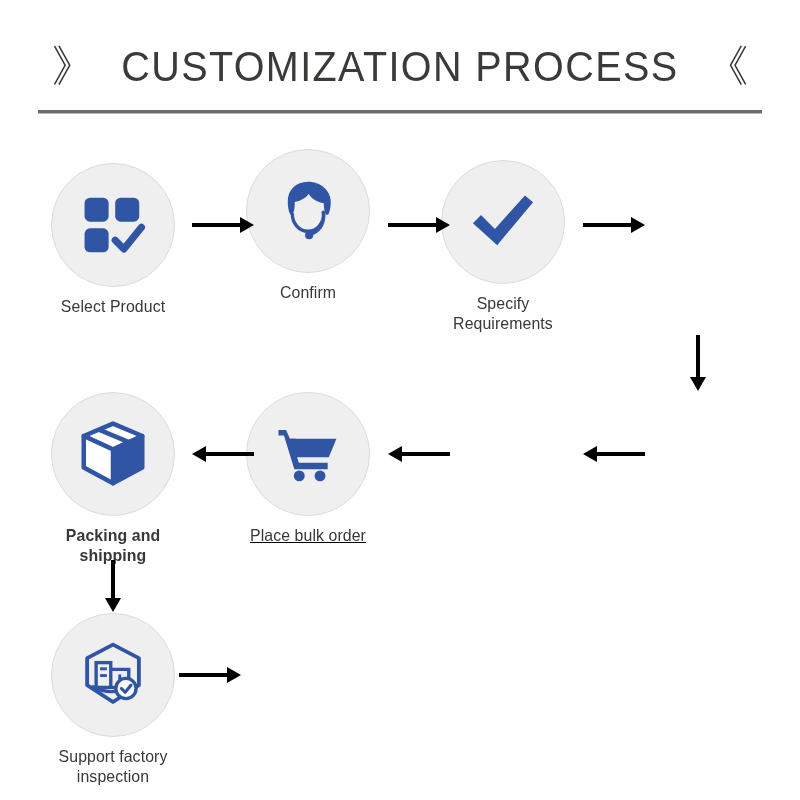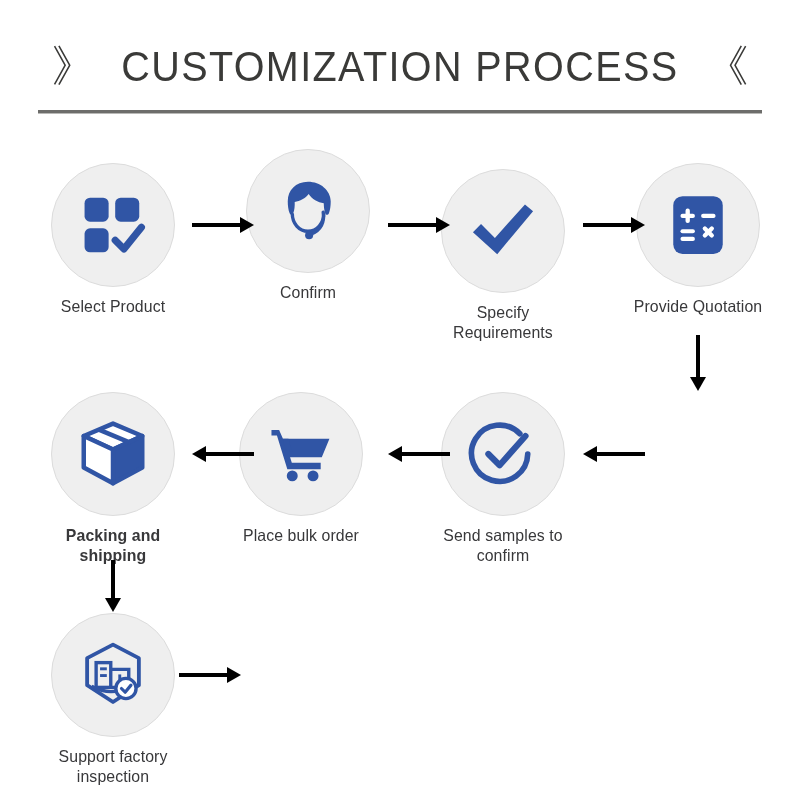--- a/index.html
+++ b/index.html
@@ -174,75 +174,51 @@
                  .1 3.3 .4 6.3 1.3 9.1 .6 1.9 2.6 1.7 3.3-.2 1-2.7 1.6-6.4 1.6-10.4
                  C52 13.5 43 6 32 6z" fill="#3055A5"></path>
         <path d="M18 34c0 9 6 16 14 16s14-7 14-16" fill="none" stroke="#3055A5" stroke-width="3"></path>
         <path d="M45.5 33c1.5 8.5-2 16.5-11 19.5" fill="none" stroke="#3055A5" stroke-width="3" stroke-linecap="round"></path>
         <circle cx="33" cy="53.5" r="3.6" fill="#3055A5"></circle>
       </svg>
     </div>
     <div class="label">Confirm</div>
   </div>
 
-  <div class="node" style="left:423px; top:169px;">
+  <div class="node" style="left:423px; top:160px;">
     <div class="bubble">
       <svg width="74" height="74" viewBox="0 0 64 64" aria-hidden="true">
         <path d="M6 33 L13 26 L25 38 L51 9 L58 15 L27 52 Z" fill="#3055A5"></path>
       </svg>
     </div>
     <div class="label">Specify Requirements</div>
   </div>
 
-  <div class="node" style="left:618px; top:163px;">
-    <div class="bubble">
-      <svg width="66" height="66" viewBox="0 0 64 64" aria-hidden="true">
-        <rect x="8" y="4" width="48" height="56" rx="9" fill="#3055A5"></rect>
-        <rect x="15" y="21" width="14" height="4.2" rx="2" fill="#ffffff"></rect>
-        <rect x="19.9" y="16.1" width="4.2" height="14" rx="2" fill="#ffffff"></rect>
-        <rect x="35" y="21" width="14" height="4.2" rx="2" fill="#ffffff"></rect>
-        <rect x="15" y="36" width="14" height="4" rx="2" fill="#ffffff"></rect>
-        <rect x="15" y="43.5" width="14" height="4" rx="2" fill="#ffffff"></rect>
-        <rect x="35.2" y="36.6" width="13.6" height="4.2" rx="2" fill="#ffffff" transform="rotate(45 42 38.7)"></rect>
-        <rect x="35.2" y="36.6" width="13.6" height="4.2" rx="2" fill="#ffffff" transform="rotate(-45 42 38.7)"></rect>
-      </svg>
-    </div>
-    <div class="label">Provide Quotation</div>
-  </div>
 
   <div class="arrow-h right" style="left:192px; top:216px; width:62px;">
     <div class="shaft"></div>
       <div class="head"></div>
   </div>
   <div class="arrow-h right" style="left:388px; top:216px; width:62px;">
     <div class="shaft"></div>
       <div class="head"></div>
   </div>
   <div class="arrow-h right" style="left:583px; top:216px; width:62px;">
     <div class="shaft"></div>
       <div class="head"></div>
   </div>
 
   <div class="arrow-v down" style="left:689px; top:335px; height:56px;">
     <div class="shaft"></div>
       <div class="head"></div>
   </div>
 
 
-  <div class="node" style="left:423px; top:392px;">
-    <div class="bubble">
-      <svg width="72" height="72" viewBox="0 0 64 64" aria-hidden="true">
-        <path d="M47 14 A25 25 0 1 0 54 32" fill="none" stroke="#3055A5" stroke-width="5" stroke-linecap="round"></path>
-        <path d="M19 32 L29 42 L52 16" fill="none" stroke="#3055A5" stroke-width="5.5" stroke-linecap="round" stroke-linejoin="round"></path>
-      </svg>
-    </div>
-    <div class="label">Send samples to confirm</div>
-  </div>
-
-  <div class="node" style="left:221px; top:392px;">
+
+  <div class="node" style="left:228px; top:392px;text-decoration:underline;">
     <div class="bubble">
       <svg width="70" height="70" viewBox="0 0 64 64" aria-hidden="true">
         <path d="M5 10 h7 l3.5 8 H58 l-7 17 H22 l1.6 5 H50 v6 H19.5 L10 15 H5 z" fill="#3055A5"></path>
         <path d="M15 18 L18 28 L24 30 L20.5 18 Z" fill="#3055A5"></path>
         <circle cx="24" cy="52" r="5" fill="#3055A5"></circle>
         <circle cx="43" cy="52" r="5" fill="#3055A5"></circle>
       </svg>
     </div>
     <div class="label">Place bulk order</div>
   </div>

